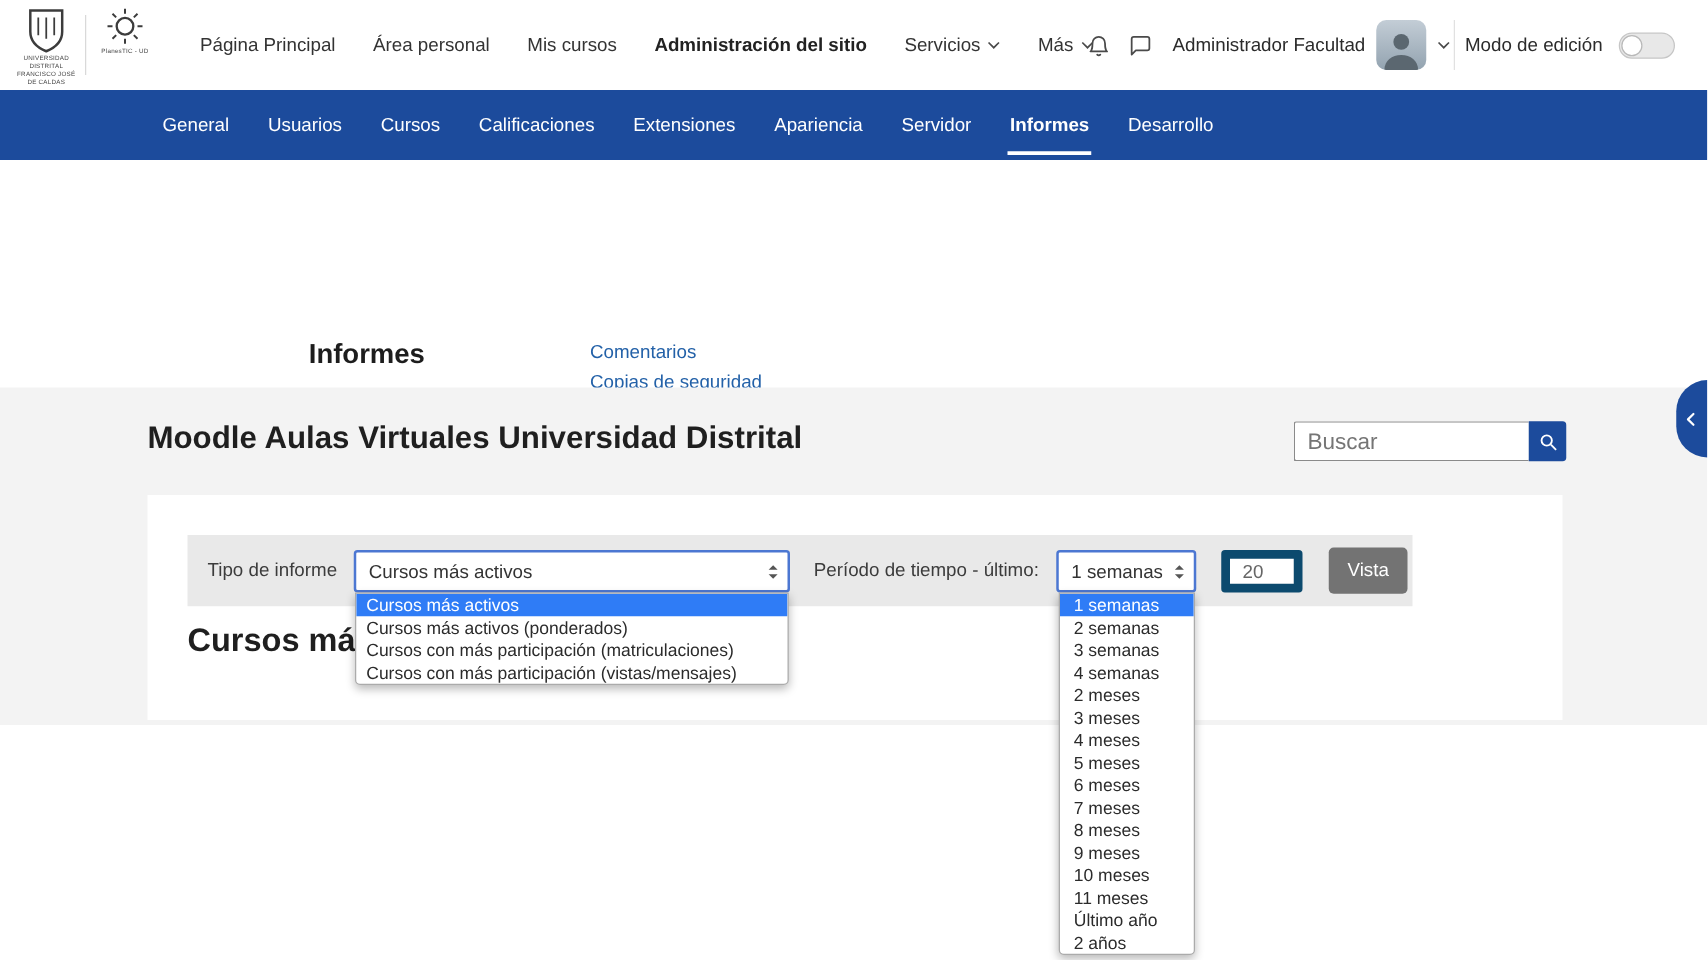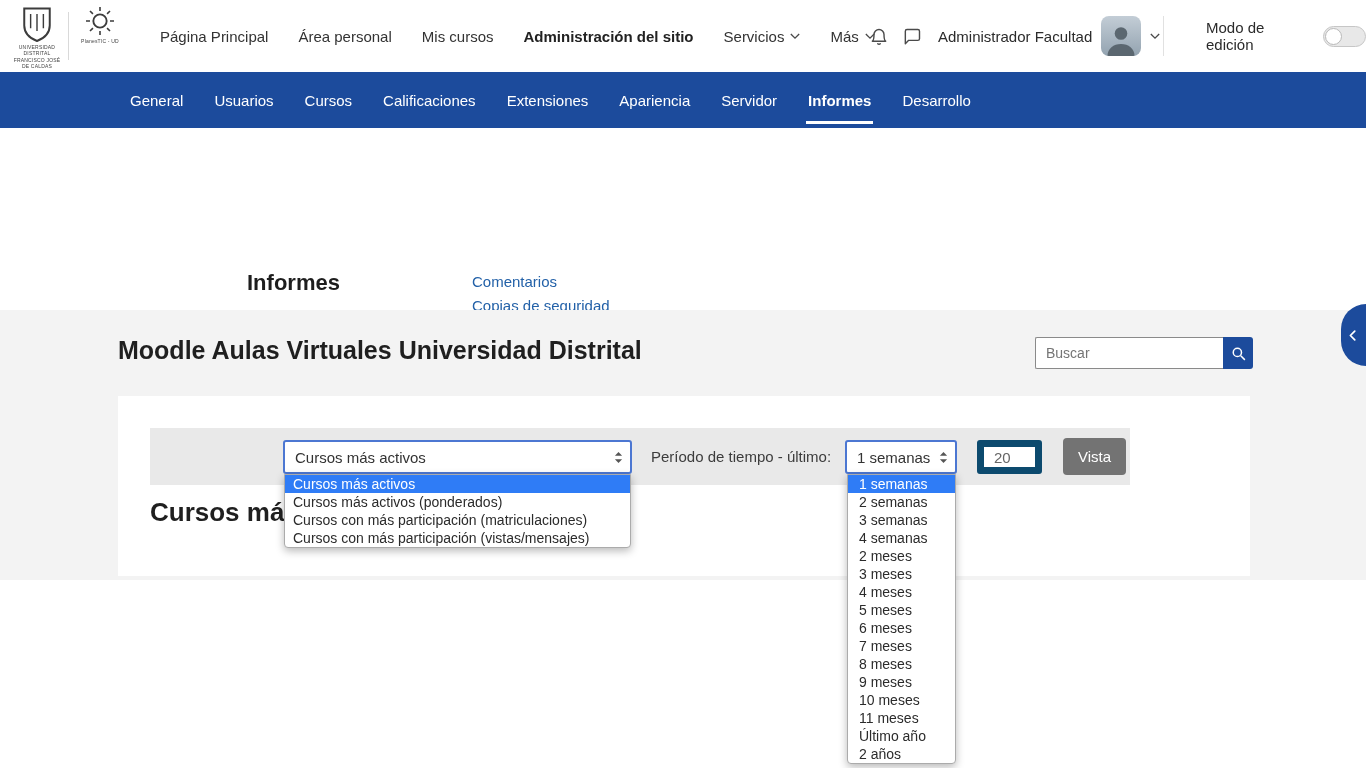--- a/index.html
+++ b/index.html
@@ -21,21 +21,21 @@
 
   .hdr-icon { position:absolute; top:26px; width:22px; height:22px; display:flex; align-items:center; justify-content:center; cursor:pointer; }
   #bell-btn { left:868px; }
   #chat-btn { left:901px; }
 
   #user-menu { position:absolute; left:938px; top:0; height:72px; display:flex; align-items:center; gap:9px; cursor:pointer;justify-content:center; }
   #user-name { font-size:15px; color:#2b2b2b; }
   #avatar { width:40px; height:40px; border-radius:8px; overflow:hidden; background:linear-gradient(180deg,#c3cdd6 0%,#93a3b0 100%); display:flex; align-items:flex-end; justify-content:center; }
   #hdr-divider { position:absolute; left:1163px; top:16px; width:1px; height:40px; background:#e1e1e1; }
 
-  #edit-mode { position:absolute; left:1206px; top:0; height:72px; display:flex; align-items:center; gap:13px; }
+  #edit-mode { position:absolute; left:1172px; top:0; height:72px; display:flex; align-items:center; gap:13px; }
   #edit-mode-label { font-size:15px; color:#2b2b2b; }
   .toggle { width:45px; height:21px; border-radius:11px; background:#e8e8e8; border:1px solid #c6c6c6; position:relative; cursor:pointer; }
   .toggle .knob { position:absolute; left:1px; top:1px; width:17px; height:17px; border-radius:50%; background:#fff; border:1px solid #b9b9b9; }
 
   
   #admin-nav { position:absolute; top:72px; left:0; width:1366px; height:56px; background:#1c4b9c; display:flex; align-items:center; padding-left:130px; gap:31px; }
   .tab { font-size:15px; color:#fff; text-decoration:none; position:relative; cursor:pointer; white-space:nowrap; }
   .tab.active { font-weight:700; }
   .tab.active::after { content:""; position:absolute; left:-2px; right:-2px; bottom:-15px; height:3px; background:#fff; }
 
@@ -45,21 +45,21 @@
   #reports-links { position:absolute; left:472px; top:142px; display:flex; flex-direction:column; }
   .report-link { font-size:15px; line-height:24px; color:#2361a8; text-decoration:none; cursor:pointer; }
   .report-link.underlined { text-decoration:underline; }
   #annot-box { position:absolute; left:466px; top:237px; width:180px; height:27px; border:2px solid #d7191f; pointer-events:none; }
   #annot-arrow { position:absolute; left:658px; top:238px; width:48px; height:26px; }
 
   
   #mid-band { position:absolute; top:310px; left:0; width:1366px; height:270px; background:#f3f3f3; }
   #site-title { position:absolute; left:118px; top:336px; font-size:25px; font-weight:700; color:#1f1f1f; }
   #search-box { position:absolute; left:1035px; top:337px; display:flex; }
-  #search-input { width:188px; height:32px; border:1px solid #8a8a8a; border-right:none; border-radius:2px 0 0 2px; font-size:14px; padding:0 10px; color:#444; outline:none; font-family:"Liberation Sans",sans-serif; }
+  #search-input { width:188px; height:32px; border:1px solid #8a8a8a; border-right:none; border-radius:2px 0 0 2px; font-size:18px; padding:0 10px; color:#444; outline:none; font-family:"Liberation Sans",sans-serif; }
   #search-input::placeholder { color:#757575; }
   #search-button { width:30px; height:32px; background:#1c4b9c; border:none; border-radius:0 3px 3px 0; display:flex; align-items:center; justify-content:center; cursor:pointer; }
 
   #panel { position:absolute; left:118px; top:396px; width:1132px; height:180px; background:#fff; }
   #form-bar { position:absolute; left:150px; top:428px; width:980px; height:57px; background:#e9e9e9; }
   .form-label { position:absolute; top:428px; height:57px; display:flex; align-items:center; font-size:15px; color:#3c3c3c; }
   #label-tipo { left:166px; }
   #label-periodo { left:651px; }
 
   .sel { position:absolute; top:440px; height:34px; background:#fff; border:2px solid #4c77d2; border-radius:3px; display:flex; align-items:center; justify-content:space-between; padding:0 7px 0 10px; cursor:pointer; }
@@ -224,20 +224,21 @@
             <circle cx="8.5" cy="8.5" r="5.5"></circle>
             <path d="M13 13l5.5 5.5"></path>
           </svg>
       </span>
     </button>
   </div>
 
   <div id="panel"></div>
   <div id="form-bar"></div>
 
+  <span class="form-label" id="label-tipo">Tipo de informe</span>
 
   <div class="sel" id="select-report">
     <span class="sel-value">Cursos más activos</span>
     <span class="icon-wrap">
       <svg viewBox="0 0 10 14" width="9" height="13">
           <path d="M5 1 L9 5 H1 Z" fill="#555"></path>
           <path d="M5 13 L1 9 H9 Z" fill="#555"></path>
         </svg>
     </span>
   </div>

